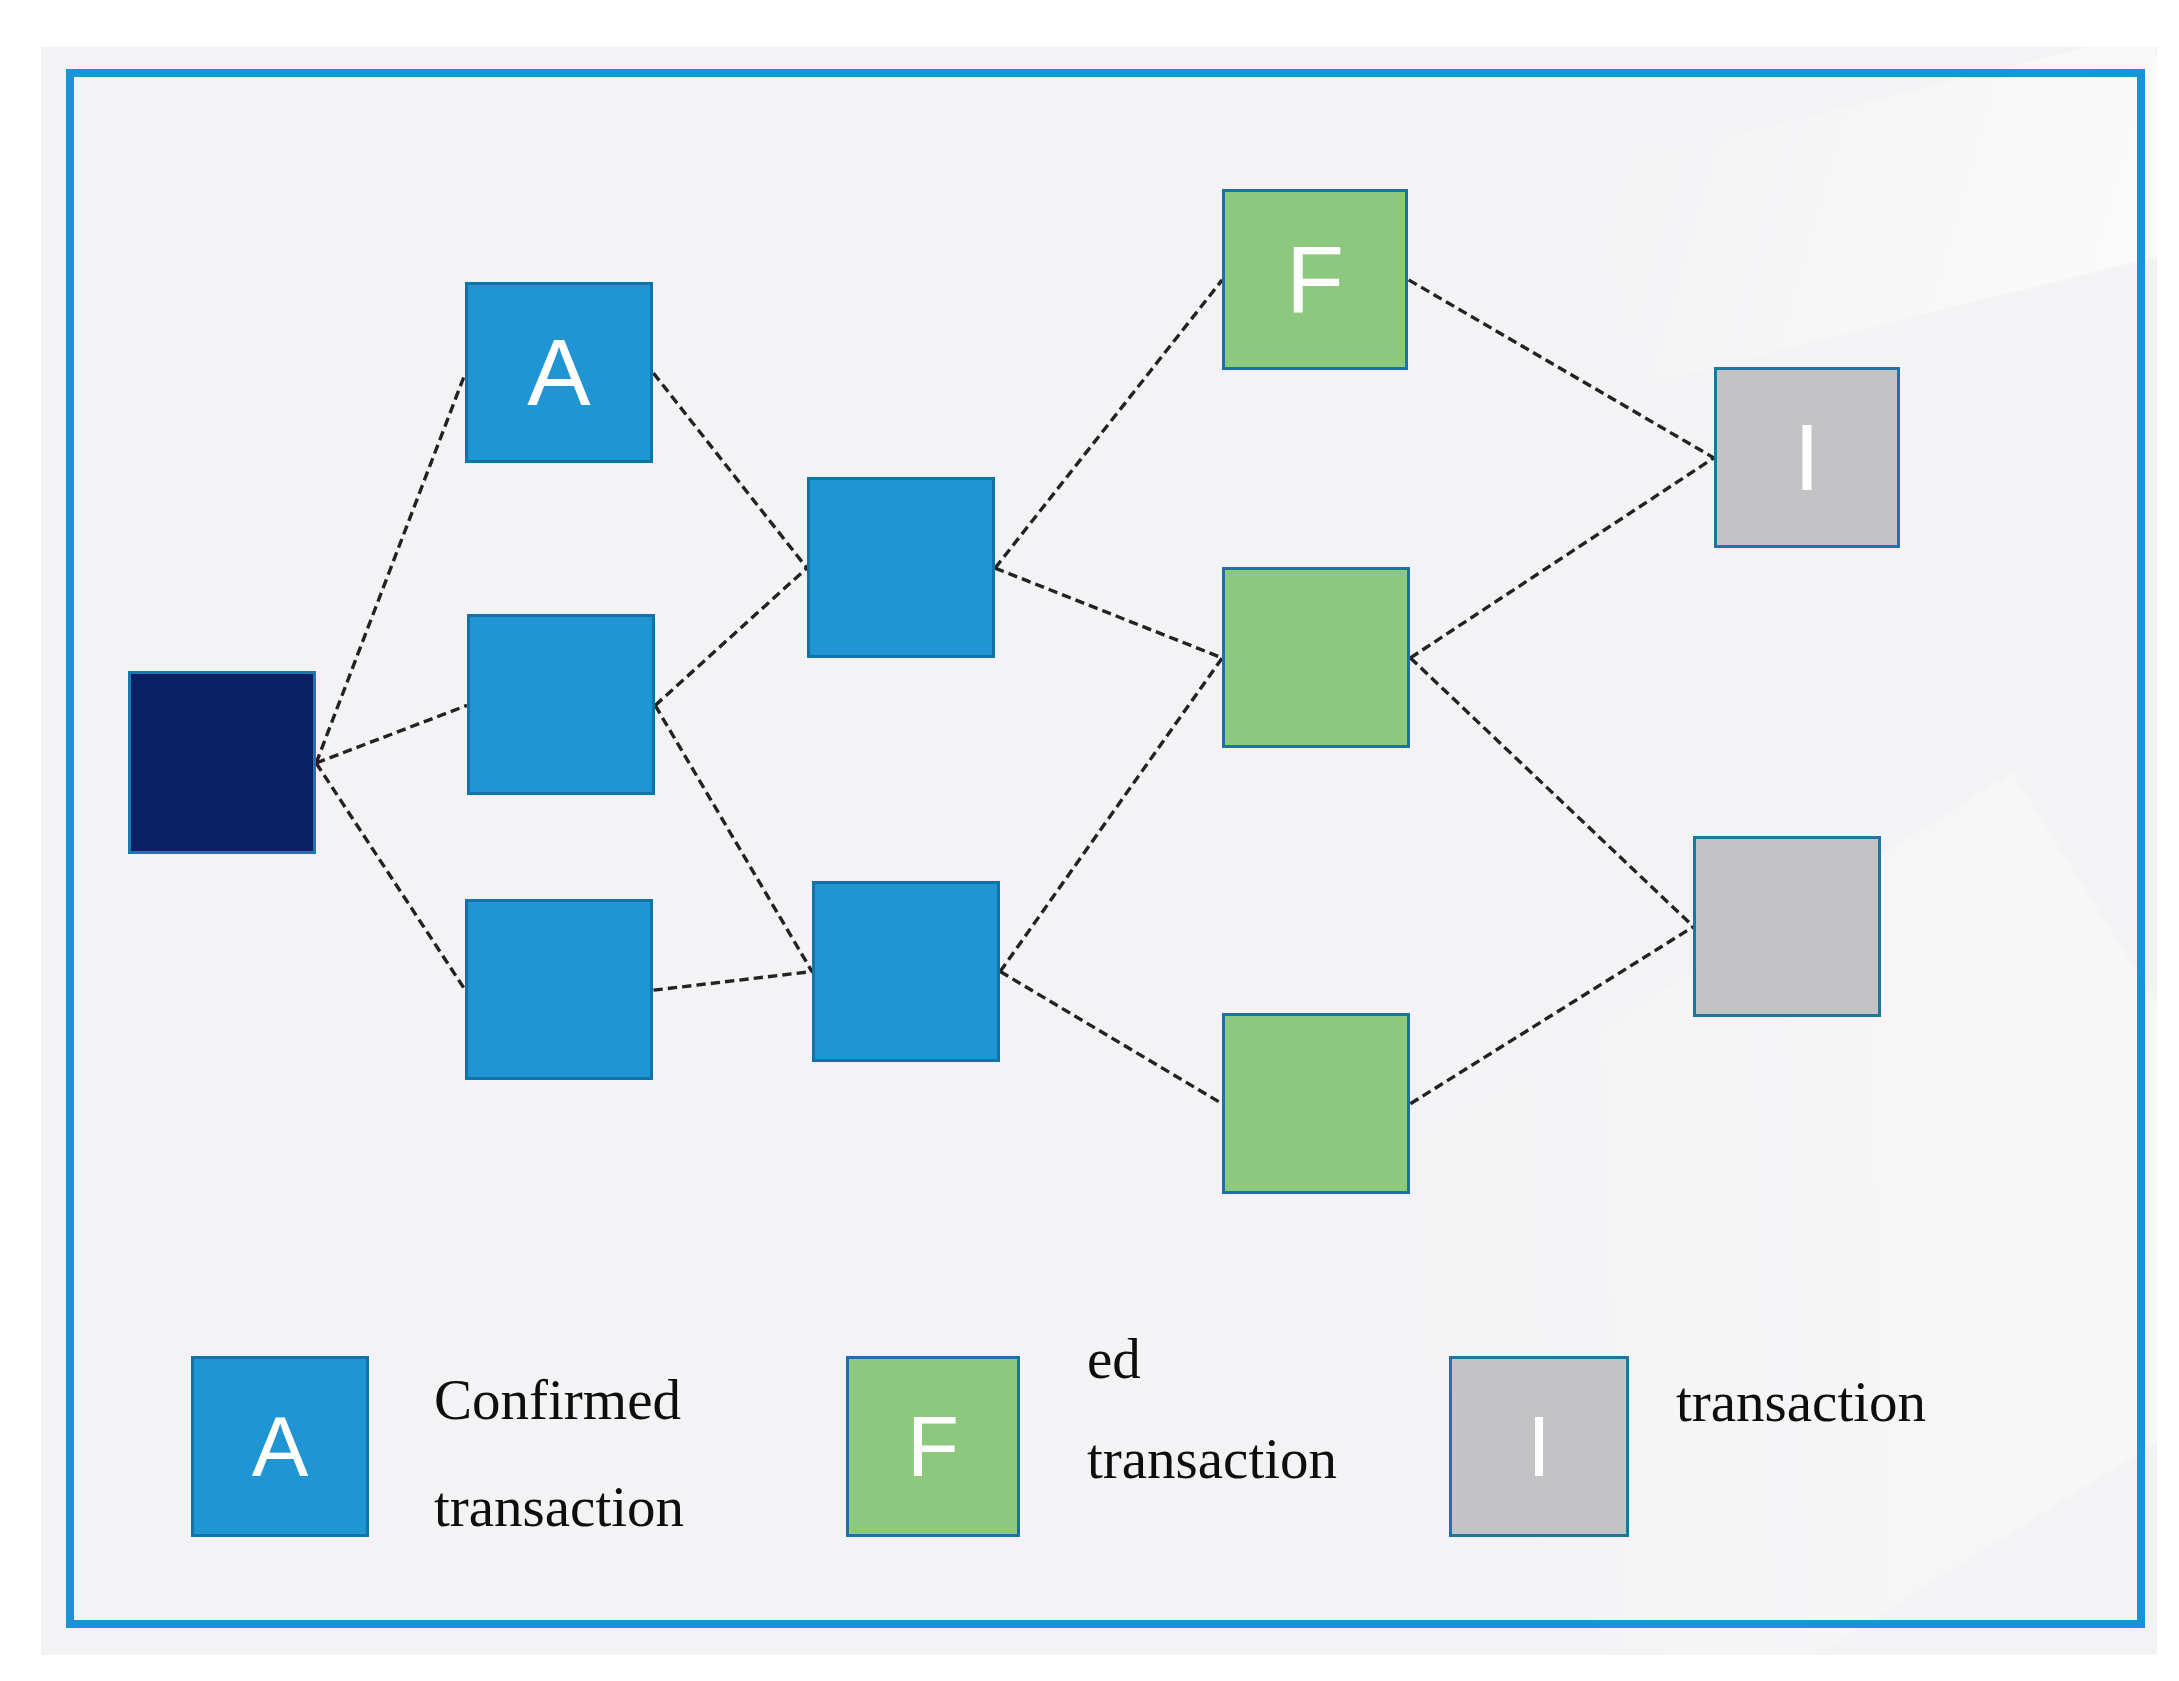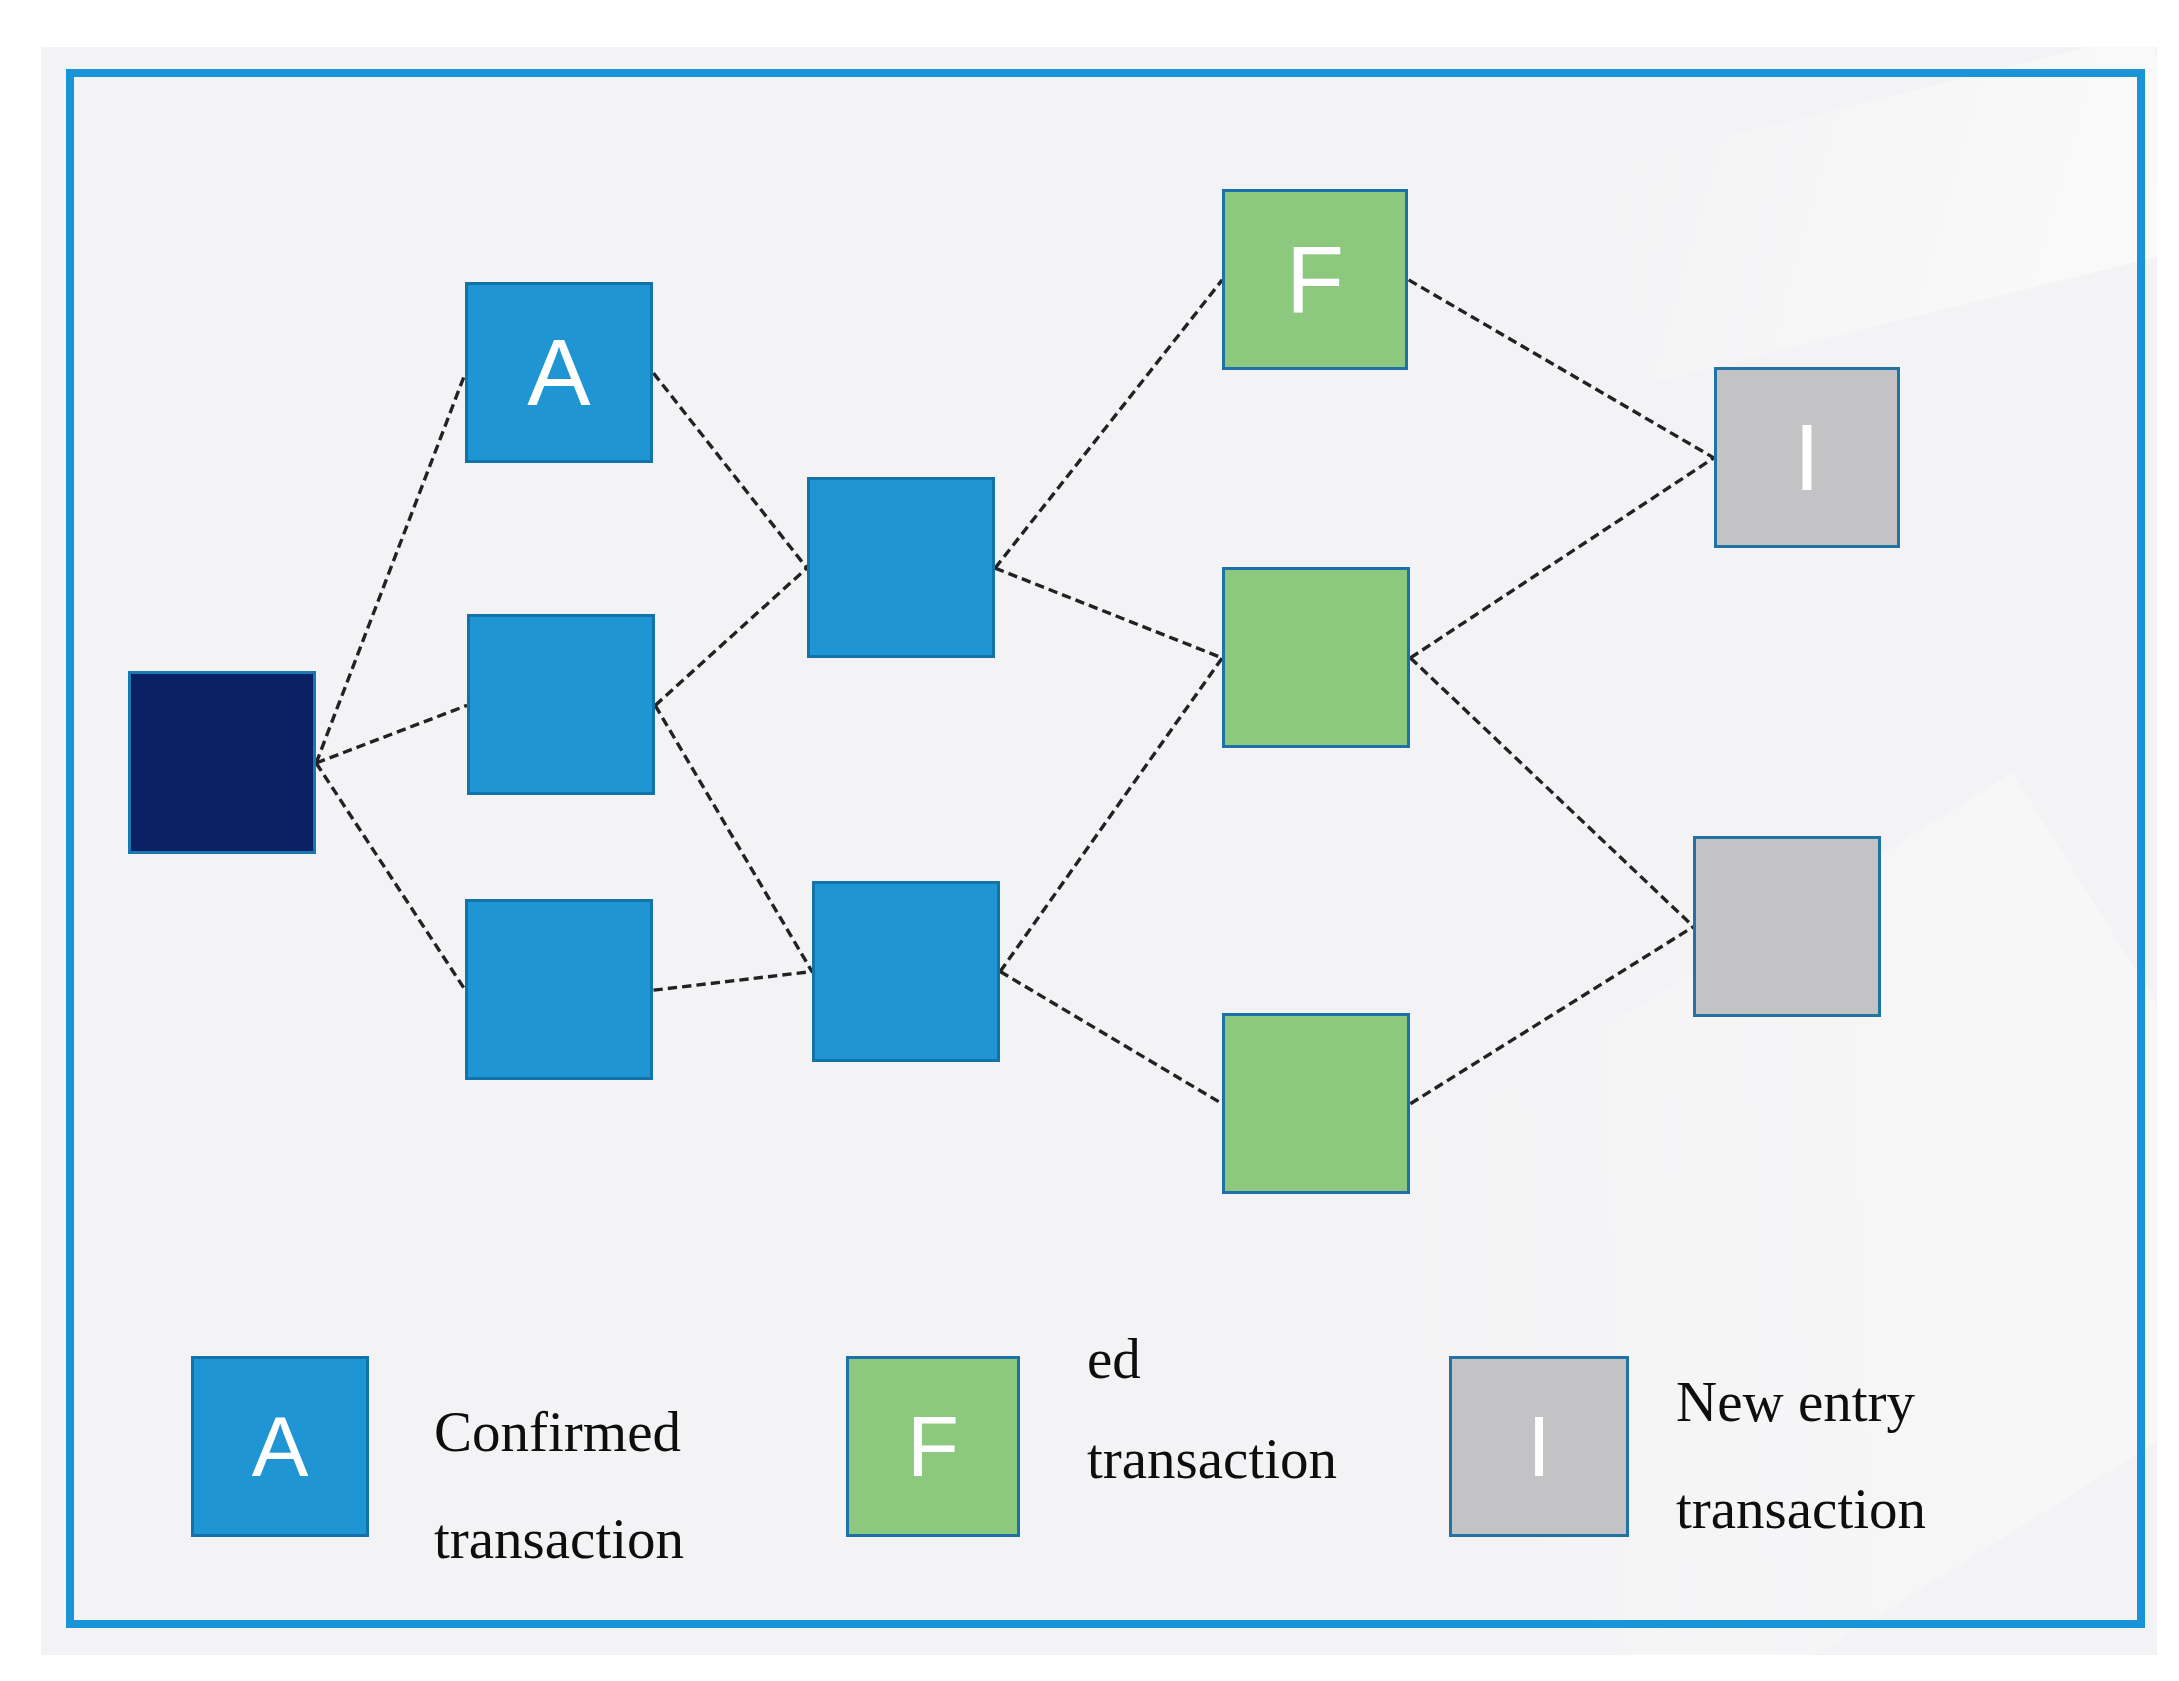--- a/index.html
+++ b/index.html
@@ -64,33 +64,32 @@
       <div class="node" style="left: 1714px; top: 367px; width: 186px; height: 181px; background: rgb(195, 195, 197); border: 3.4px solid rgb(33, 115, 164);">
         <span class="letter">I</span>
       </div>
       <div class="node" style="left: 1693px; top: 836px; width: 188px; height: 181px; background: rgb(195, 195, 197); border: 3.4px solid rgb(33, 115, 164);"></div>
     </div>
 
   <div class="legend" id="legend-layer">
       <div class="swatch" style="left: 191px; top: 1356px; width: 178px; height: 181px; background: rgb(32, 149, 212); border: 3.4px solid rgb(18, 115, 168);">
         <span class="letter">A</span>
       </div>
-      <div class="legend-label" style="left: 434px; top: 1378px; line-height: 107px;">
+      <div class="legend-label" style="left: 434px; top: 1346px; line-height: 107px;">
         <div class="line">Confirmed</div>
         <div class="line">transaction</div>
       </div>
       <div class="swatch" style="left: 846px; top: 1356px; width: 174px; height: 181px; background: rgb(141, 200, 127); border: 3.4px solid rgb(30, 112, 168);">
         <span class="letter">F</span>
       </div>
       <div class="legend-label" style="left: 1087px; top: 1309px; line-height: 100px;">
         <div class="line">ed</div>
         <div class="line">transaction</div>
       </div>
       <div class="swatch" style="left: 1449px; top: 1356px; width: 180px; height: 181px; background: rgb(195, 195, 197); border: 3.4px solid rgb(33, 115, 164);">
         <span class="letter">I</span>
       </div>
       <div class="legend-label" style="left: 1676px; top: 1348px; line-height: 107px;">
-        <div class="line">New entry</div>
         <div class="line">transaction</div>
       </div>
     </div>
 </div>
 
 
 </body></html>

